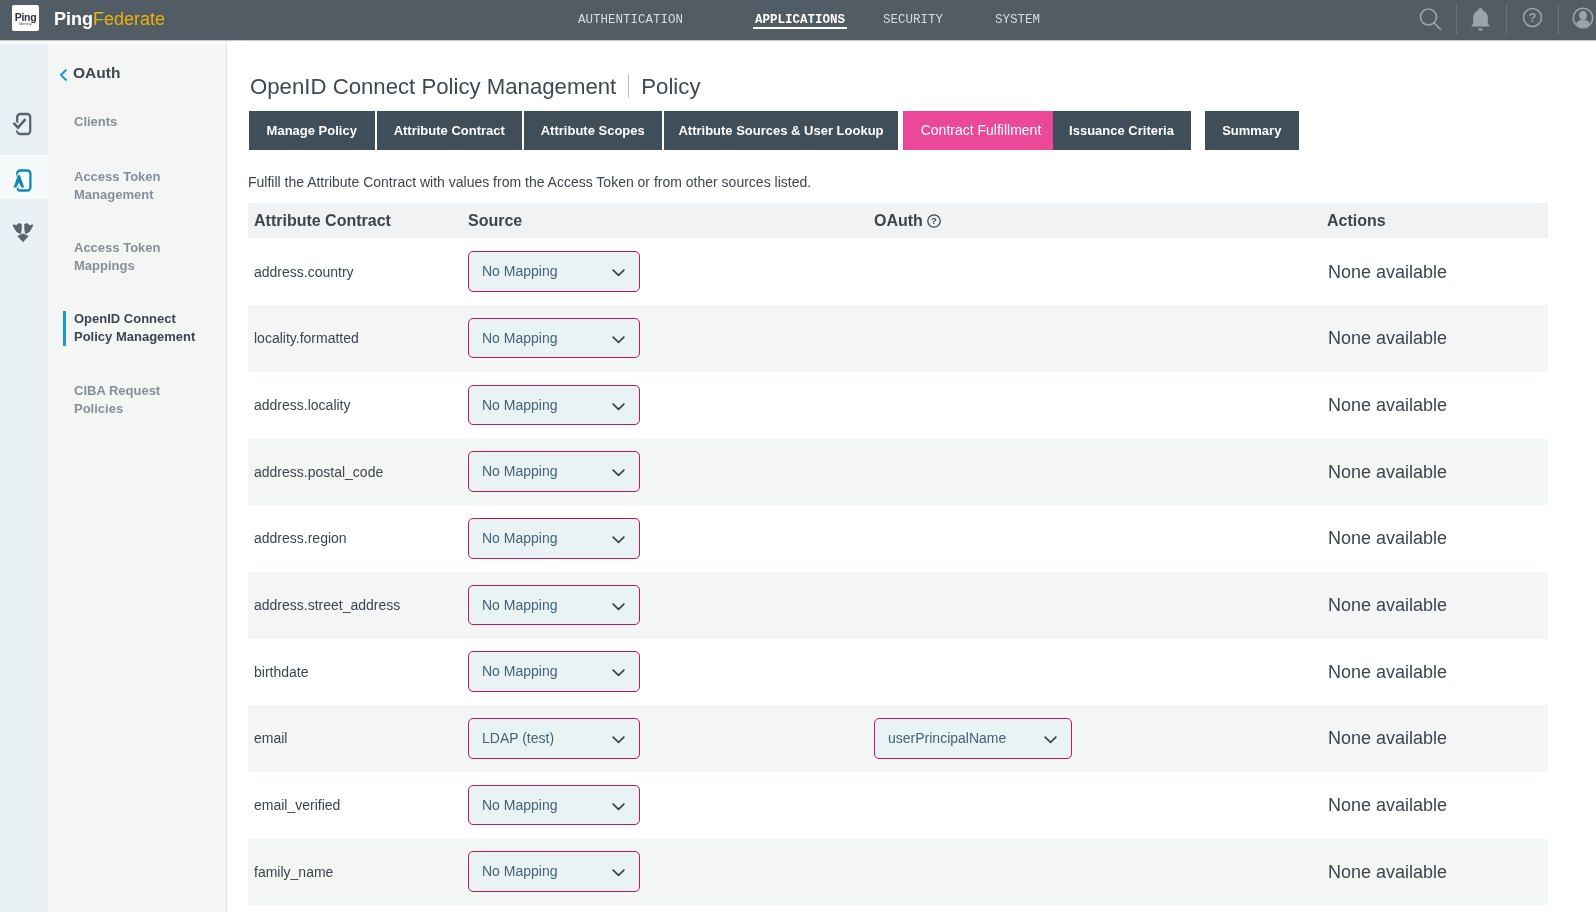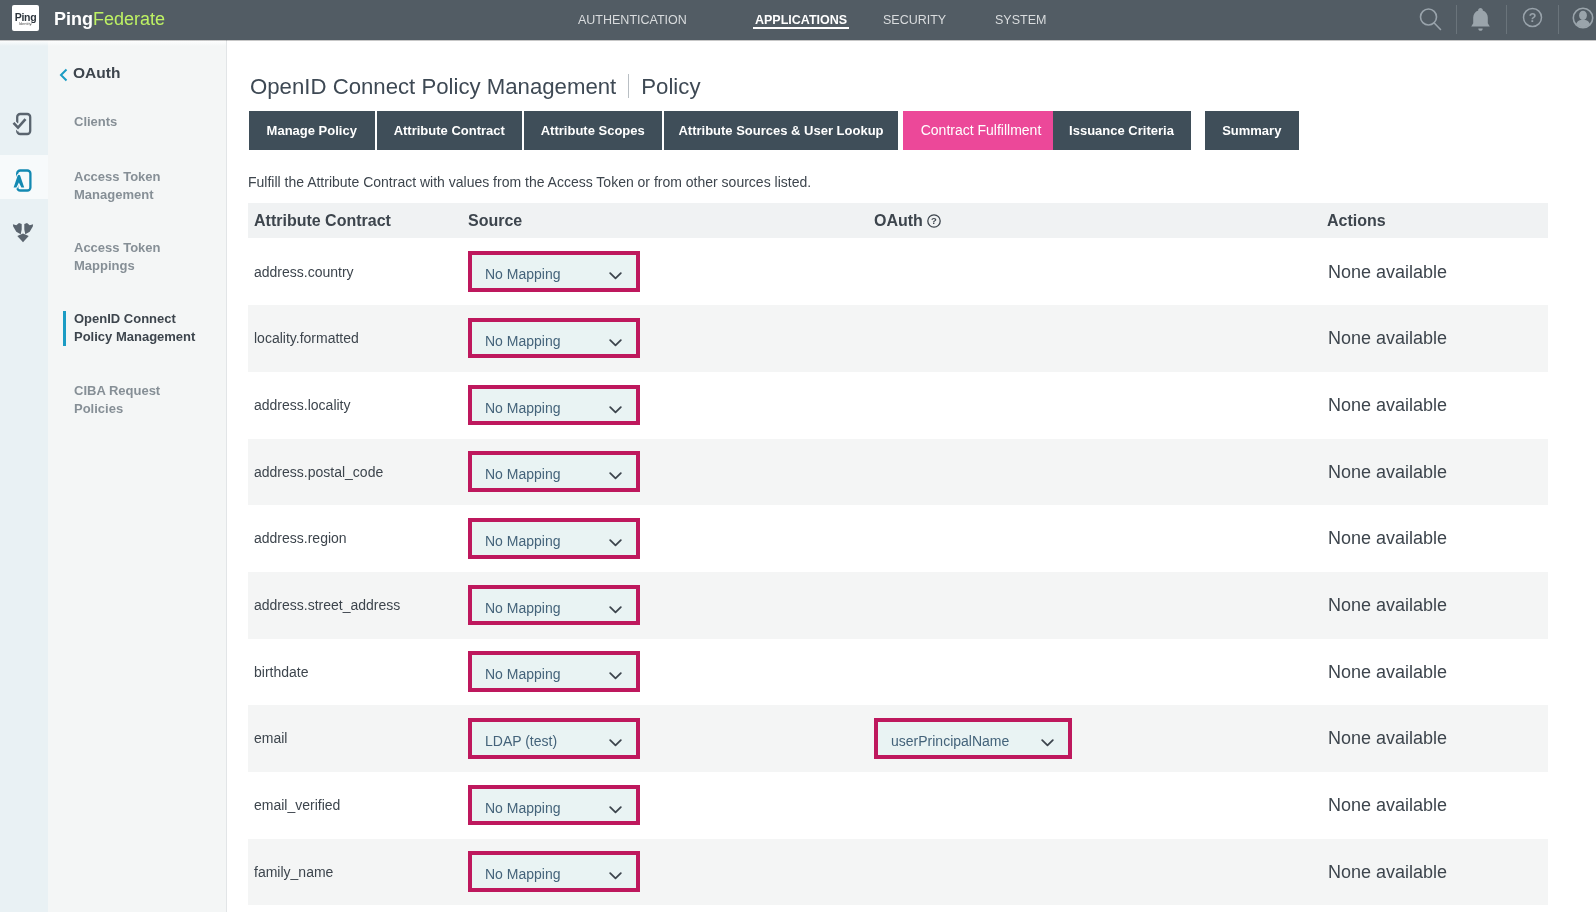--- a/index.html
+++ b/index.html
@@ -2,22 +2,22 @@
 <html><head><meta charset="utf-8">
 <style>
 * { margin:0; padding:0; box-sizing:border-box; }
 html,body { width:1596px; height:912px; font-family:"Liberation Sans",sans-serif; background:#fff; overflow:hidden; }
 #topbar { position:absolute; left:0; top:0; width:1596px; height:40px; background:#525C64; box-shadow:0 1px 0 rgba(0,0,0,0.22); z-index:10; }
 #logo { position:absolute; left:12px; top:5px; width:27px; height:26px; background:#fff; border-radius:2px; text-align:center; }
 #logo .p { font-weight:bold; font-size:10.5px; color:#2c343c; line-height:10px; margin-top:6.5px; letter-spacing:-0.3px; }
 #logo .i { font-size:4px; color:#555; line-height:4px; }
 #brand { position:absolute; left:54px; top:0; height:40px; line-height:39px; font-size:18px; color:#fff; }
 #brand b { font-weight:bold; }
-#brand span { font-weight:normal; color:#bef264; }
-.nav { position:absolute; top:0; height:28px; line-height:41px; font-size:12.5px; color:#d9dcde; }
+#brand span { font-weight:normal; color:#eab308; }
+.nav { position:absolute; top:0; height:28px; line-height:41px; font-size:12.5px; color:#d9dcde;font-family:Liberation Mono, monospace; }
 .nav.act { color:#fff; font-weight:bold;margin-left:16px; }
 .nav.act:after { content:""; position:absolute; left:-2px; right:-2px; top:26.5px; height:2.5px; background:#fff; }
 #strip { position:absolute; left:0; top:40px; width:48px; height:872px; background:linear-gradient(to bottom,#ffffff 0px,#e9f1f4 6px); }
 #sidemenu { position:absolute; left:48px; top:40px; width:179px; height:872px; background:linear-gradient(to bottom,#ffffff 0px,#f4f6f6 6px); border-right:1px solid #e2e5e7; }
 .irow { position:absolute; left:0; width:48px; }
 #main { position:absolute; left:228px; top:40px; width:1368px; height:872px; background:#fff; }
 #oauthhdr { position:absolute; left:25px; top:24px; font-size:15.5px; font-weight:bold; color:#3d454d; }
 
 .mitem { position:absolute; left:26px; width:130px; font-size:13px; font-weight:bold; color:#868f96; line-height:18px; }
 .mitem.on { color:#3d454d; }
@@ -27,21 +27,21 @@
 #tabs { position:absolute; left:248.5px; top:111px; height:39px; }
 .tab { position:absolute; top:0; height:39px; background:#3F4E59; color:#fff; font-size:13px; font-weight:bold; text-align:center; line-height:39px; }
 .tab.act { background:#ec4899; font-weight:normal; font-size:14px; }
 #desc { position:absolute; left:248px; top:174px; font-size:14px; color:#3d454d; }
 #thead { position:absolute; left:248px; top:202.8px; width:1300px; height:35.7px; background:#F0F2F3; font-size:16px; font-weight:bold; color:#3d454d; }
 #thead div { position:absolute; top:0; height:35.7px; line-height:35.7px; }
 .trow { position:absolute; left:248px; width:1300px; height:66.7px; }
 .trow.alt { background:#F4F5F5; }
 .trow .c1 { position:absolute; left:6px; top:0; height:66.7px; line-height:66.7px; font-size:14px; color:#3d454d; }
 .trow .c4 { position:absolute; left:1080px; top:0; height:66.7px; line-height:66.7px; font-size:18px; color:#3d454d; }
-.dd { position:absolute; top:12.7px; height:40.6px; background:#E9F3F3; border:4px solid #be185d; border-radius:0; font-size:14px; color:#44637A; line-height:39px; padding-left:13px; }
+.dd { position:absolute; top:12.7px; height:40.6px; background:#E9F3F3; border:1px solid #be185d; border-radius:5px; font-size:14px; color:#44637A; line-height:39px; padding-left:13px; }
 .sdd { left:220px; width:172px; }
 .vdd { left:626px; width:198px; }
 .chev { position:absolute; right:14px; top:17px; }
 #qmark { position:absolute; left:927px; top:213.5px; }
 </style></head>
 <body>
 <div id="topbar">
   <div id="logo">
       <div class="p">Ping</div>
       <div class="i">Identity.</div>

